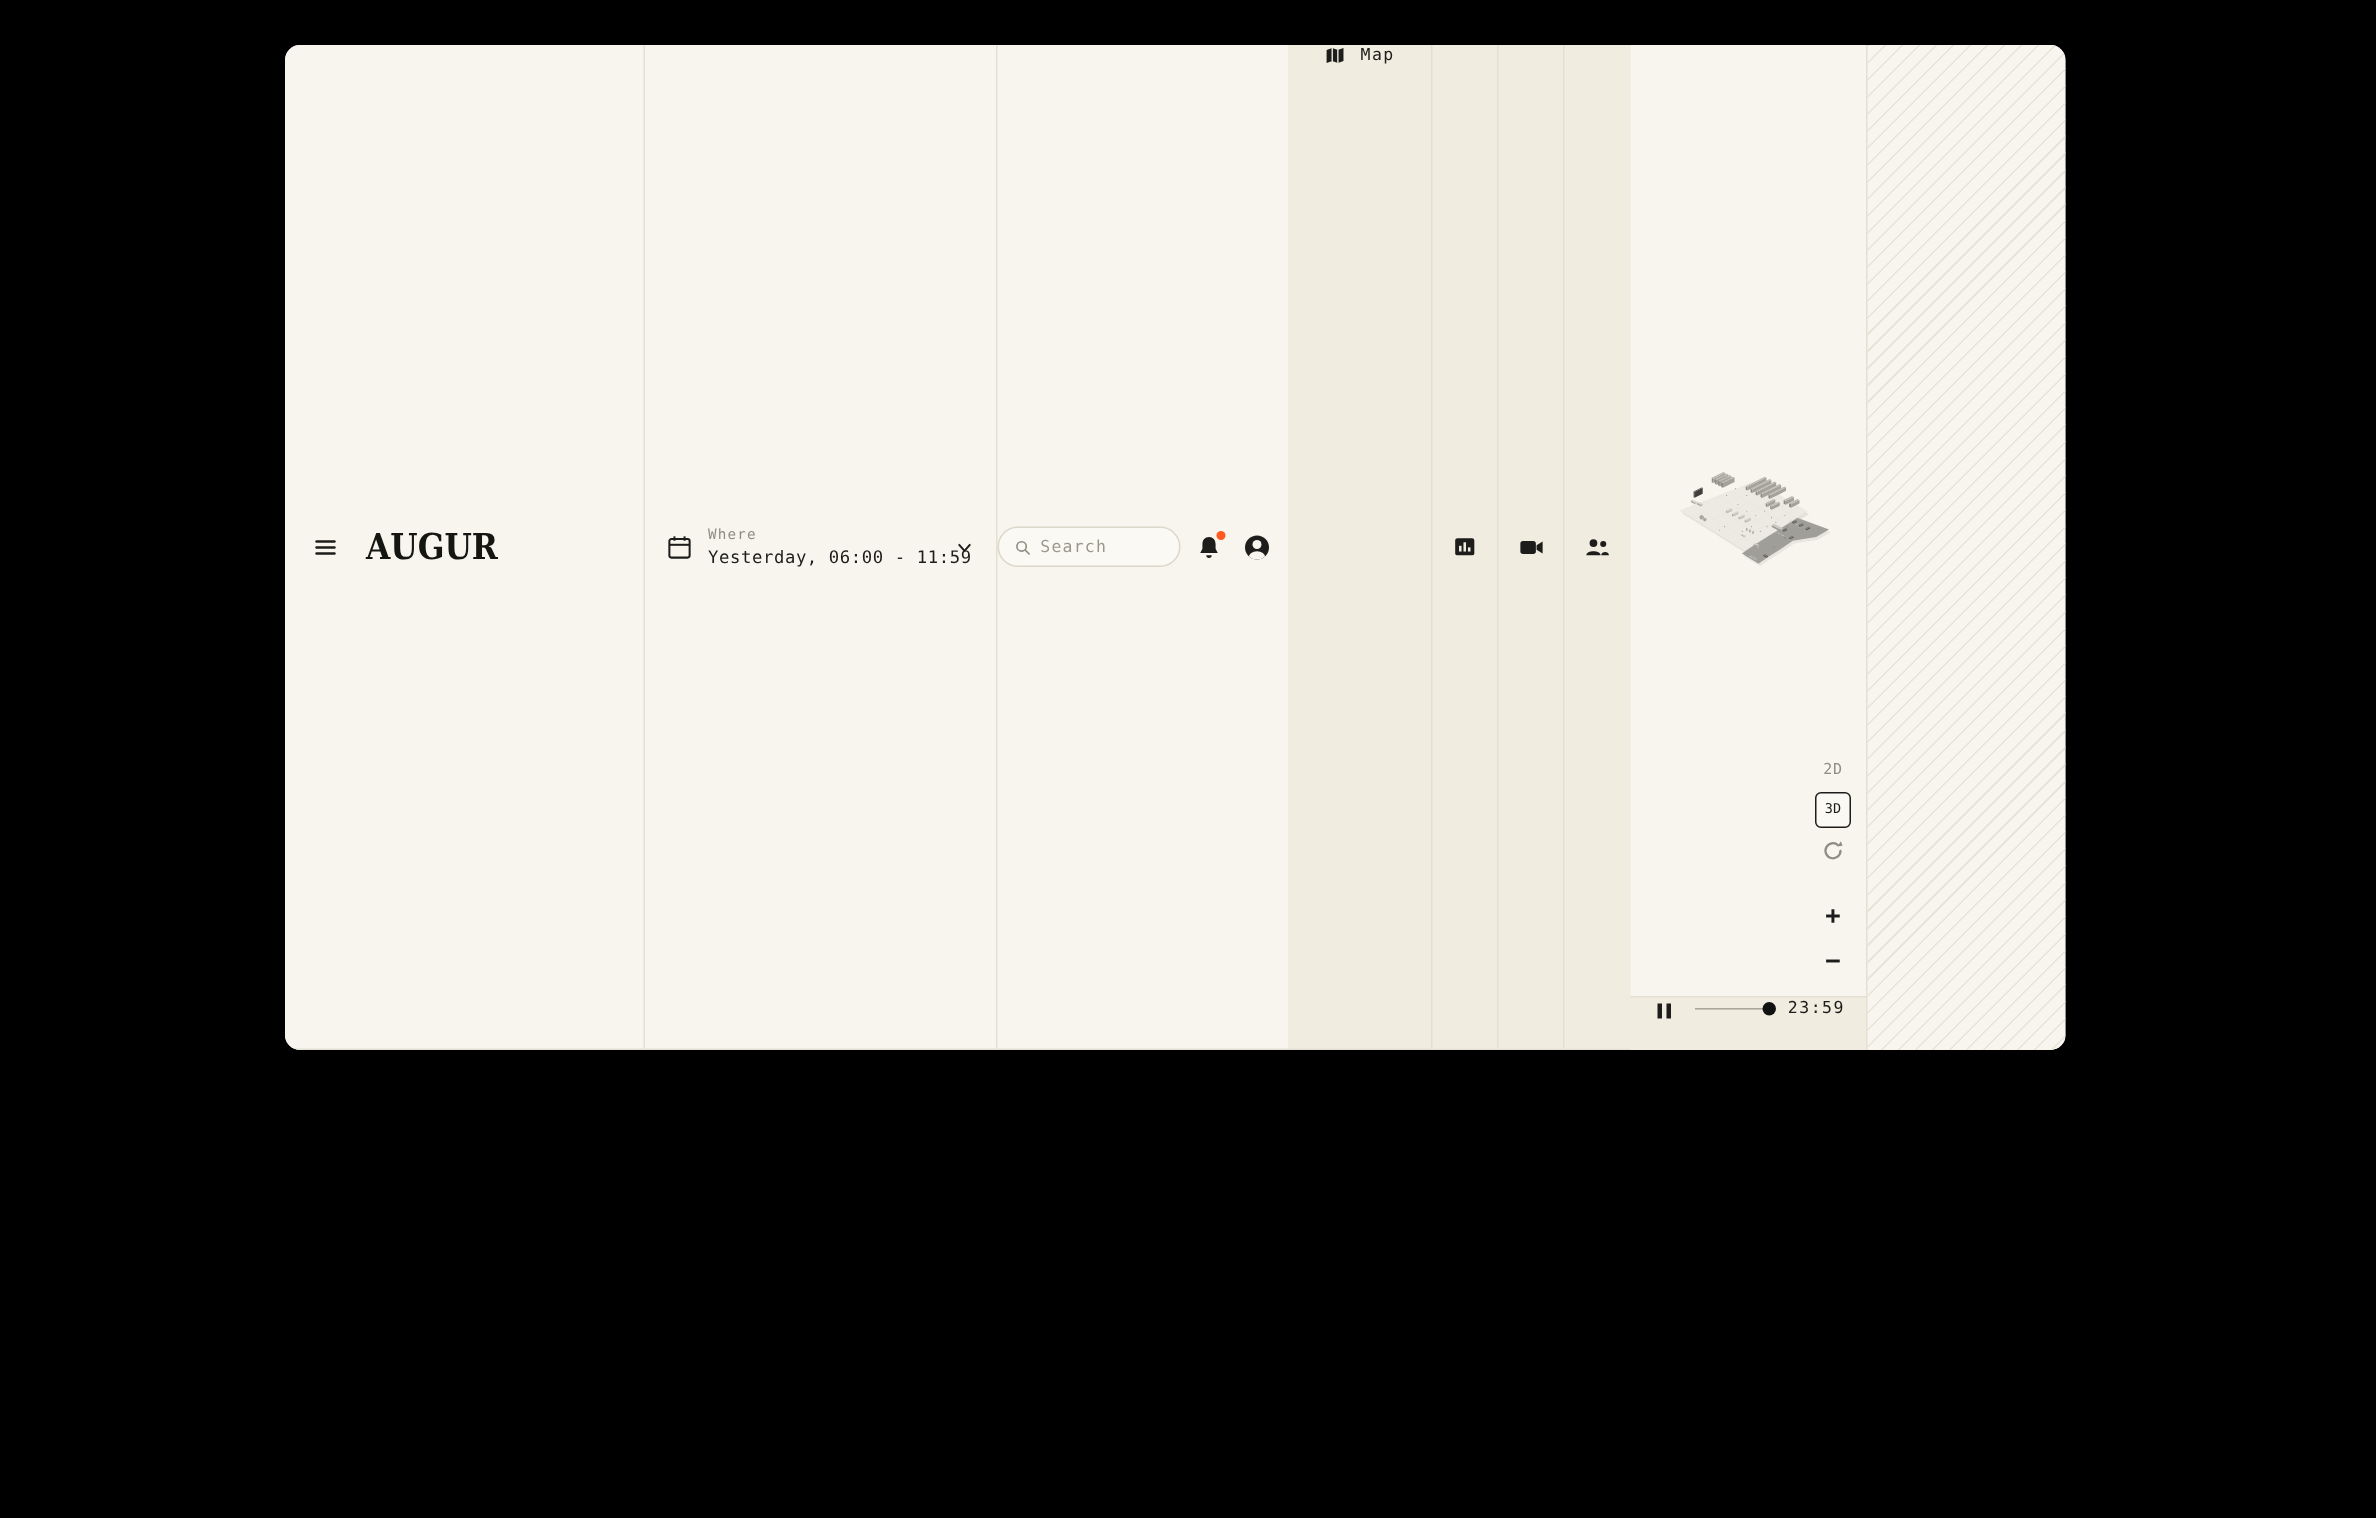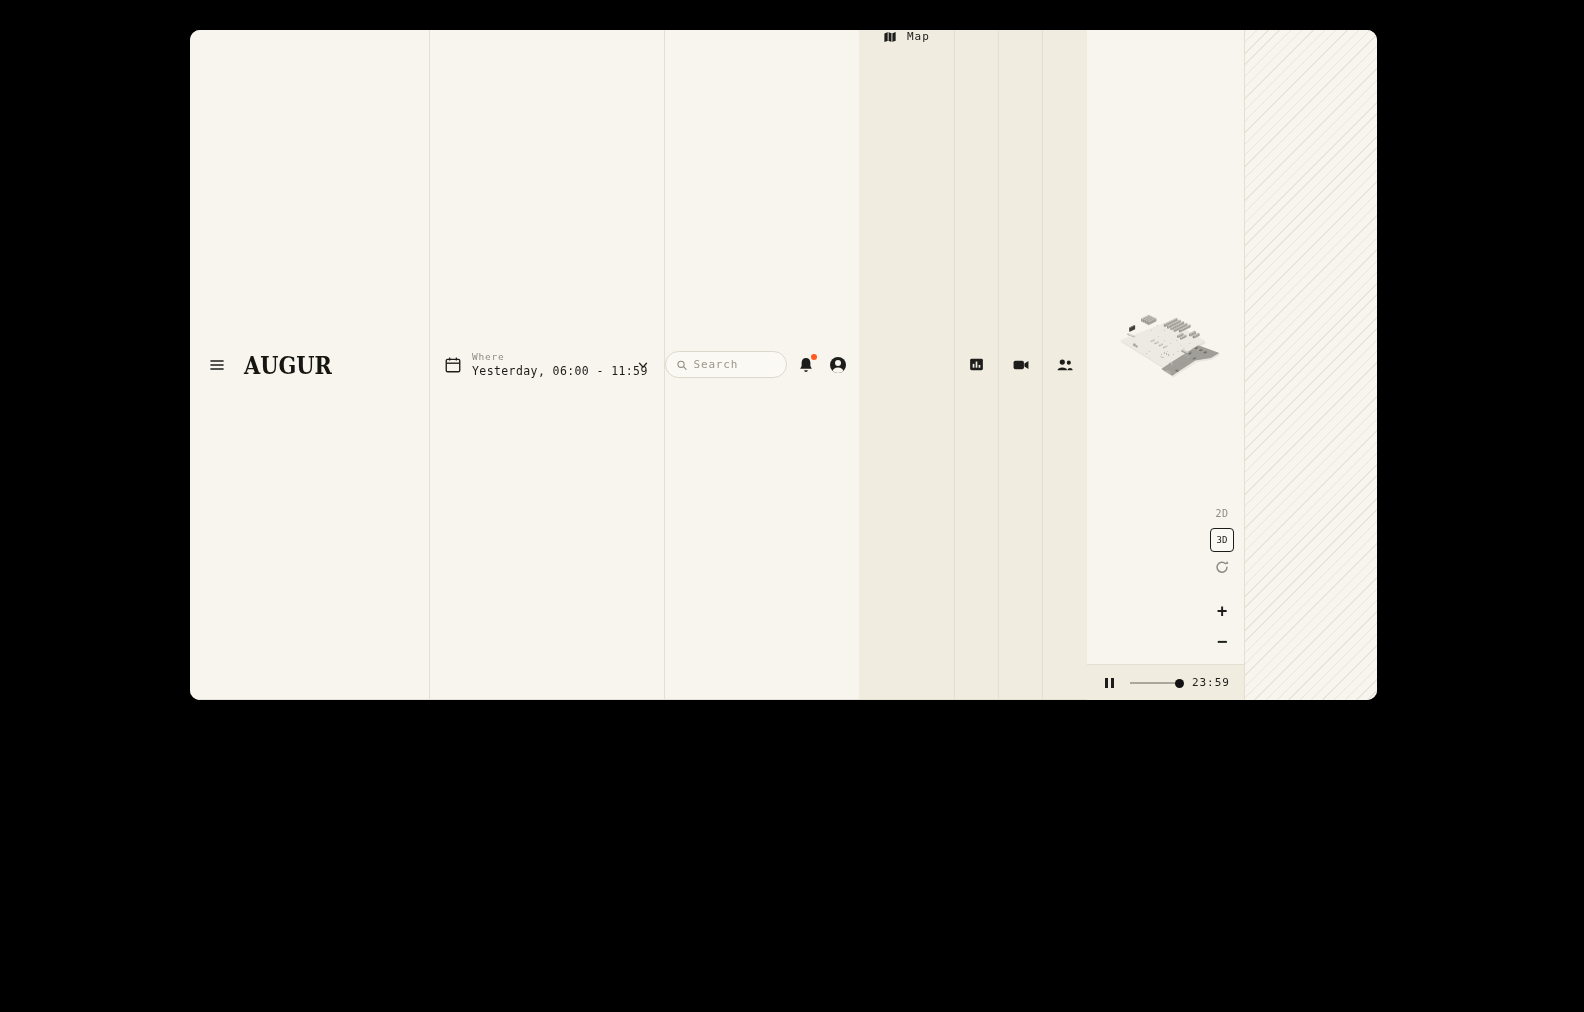--- a/index.html
+++ b/index.html
@@ -48,21 +48,21 @@
   
   .map-controls { position:absolute; right:10px; bottom:12px; display:flex; flex-direction:column; align-items:center; gap:4px; }
   .mc-btn { width:24px; height:22px; display:flex; align-items:center; justify-content:center; background:none; border:none;
     font-family:inherit; cursor:pointer; }
   .mc-2d { font-size:10px; color:#8f8c82; letter-spacing:.5px; }
   .mc-3d { font-size:9px; font-weight:normal; color:#1d1d1b; border:1.5px solid #1d1d1b; border-radius:4px; background:#fbf9f3; width:24px; height:24px; }
   .mc-zoomgroup { margin-top:18px; display:flex; flex-direction:column; gap:8px; }
   .mc-zoom { font-size:17px; font-weight:bold; color:#1d1d1b; }
 
   
-  .playback { flex:0 0 36px; background:#f0ece0; border-top:1px solid #e3dfd3; display:flex; align-items:center; padding:0 14px; gap:12px; }
+  .playback { flex:0 0 36px; background:#f0ece0; border-top:1px solid #e3dfd3; display:flex; align-items:flex-start; padding:0 14px; gap:12px; }
   .pause-btn { display:flex; gap:3px; background:none; border:none; cursor:pointer; padding:4px; }
   .pause-btn span { display:block; width:3px; height:10px; background:#1d1d1b; }
   .slider { position:relative; flex:1; height:14px; cursor:pointer; }
   .slider .track { position:absolute; left:0; right:0; top:6.5px; height:1.5px; background:#d9d5c8; }
   .slider .elapsed { position:absolute; left:0; top:6.5px; height:1.5px; background:#aaa79b; width:0; }
   .slider .thumb { position:absolute; top:3px; width:9px; height:9px; margin-left:-5px; border-radius:50%; background:#111; }
   .time-label { font-size:11px; color:#1d1d1b; letter-spacing:1px; }
 
   .ic { display:block; }
 </style>

